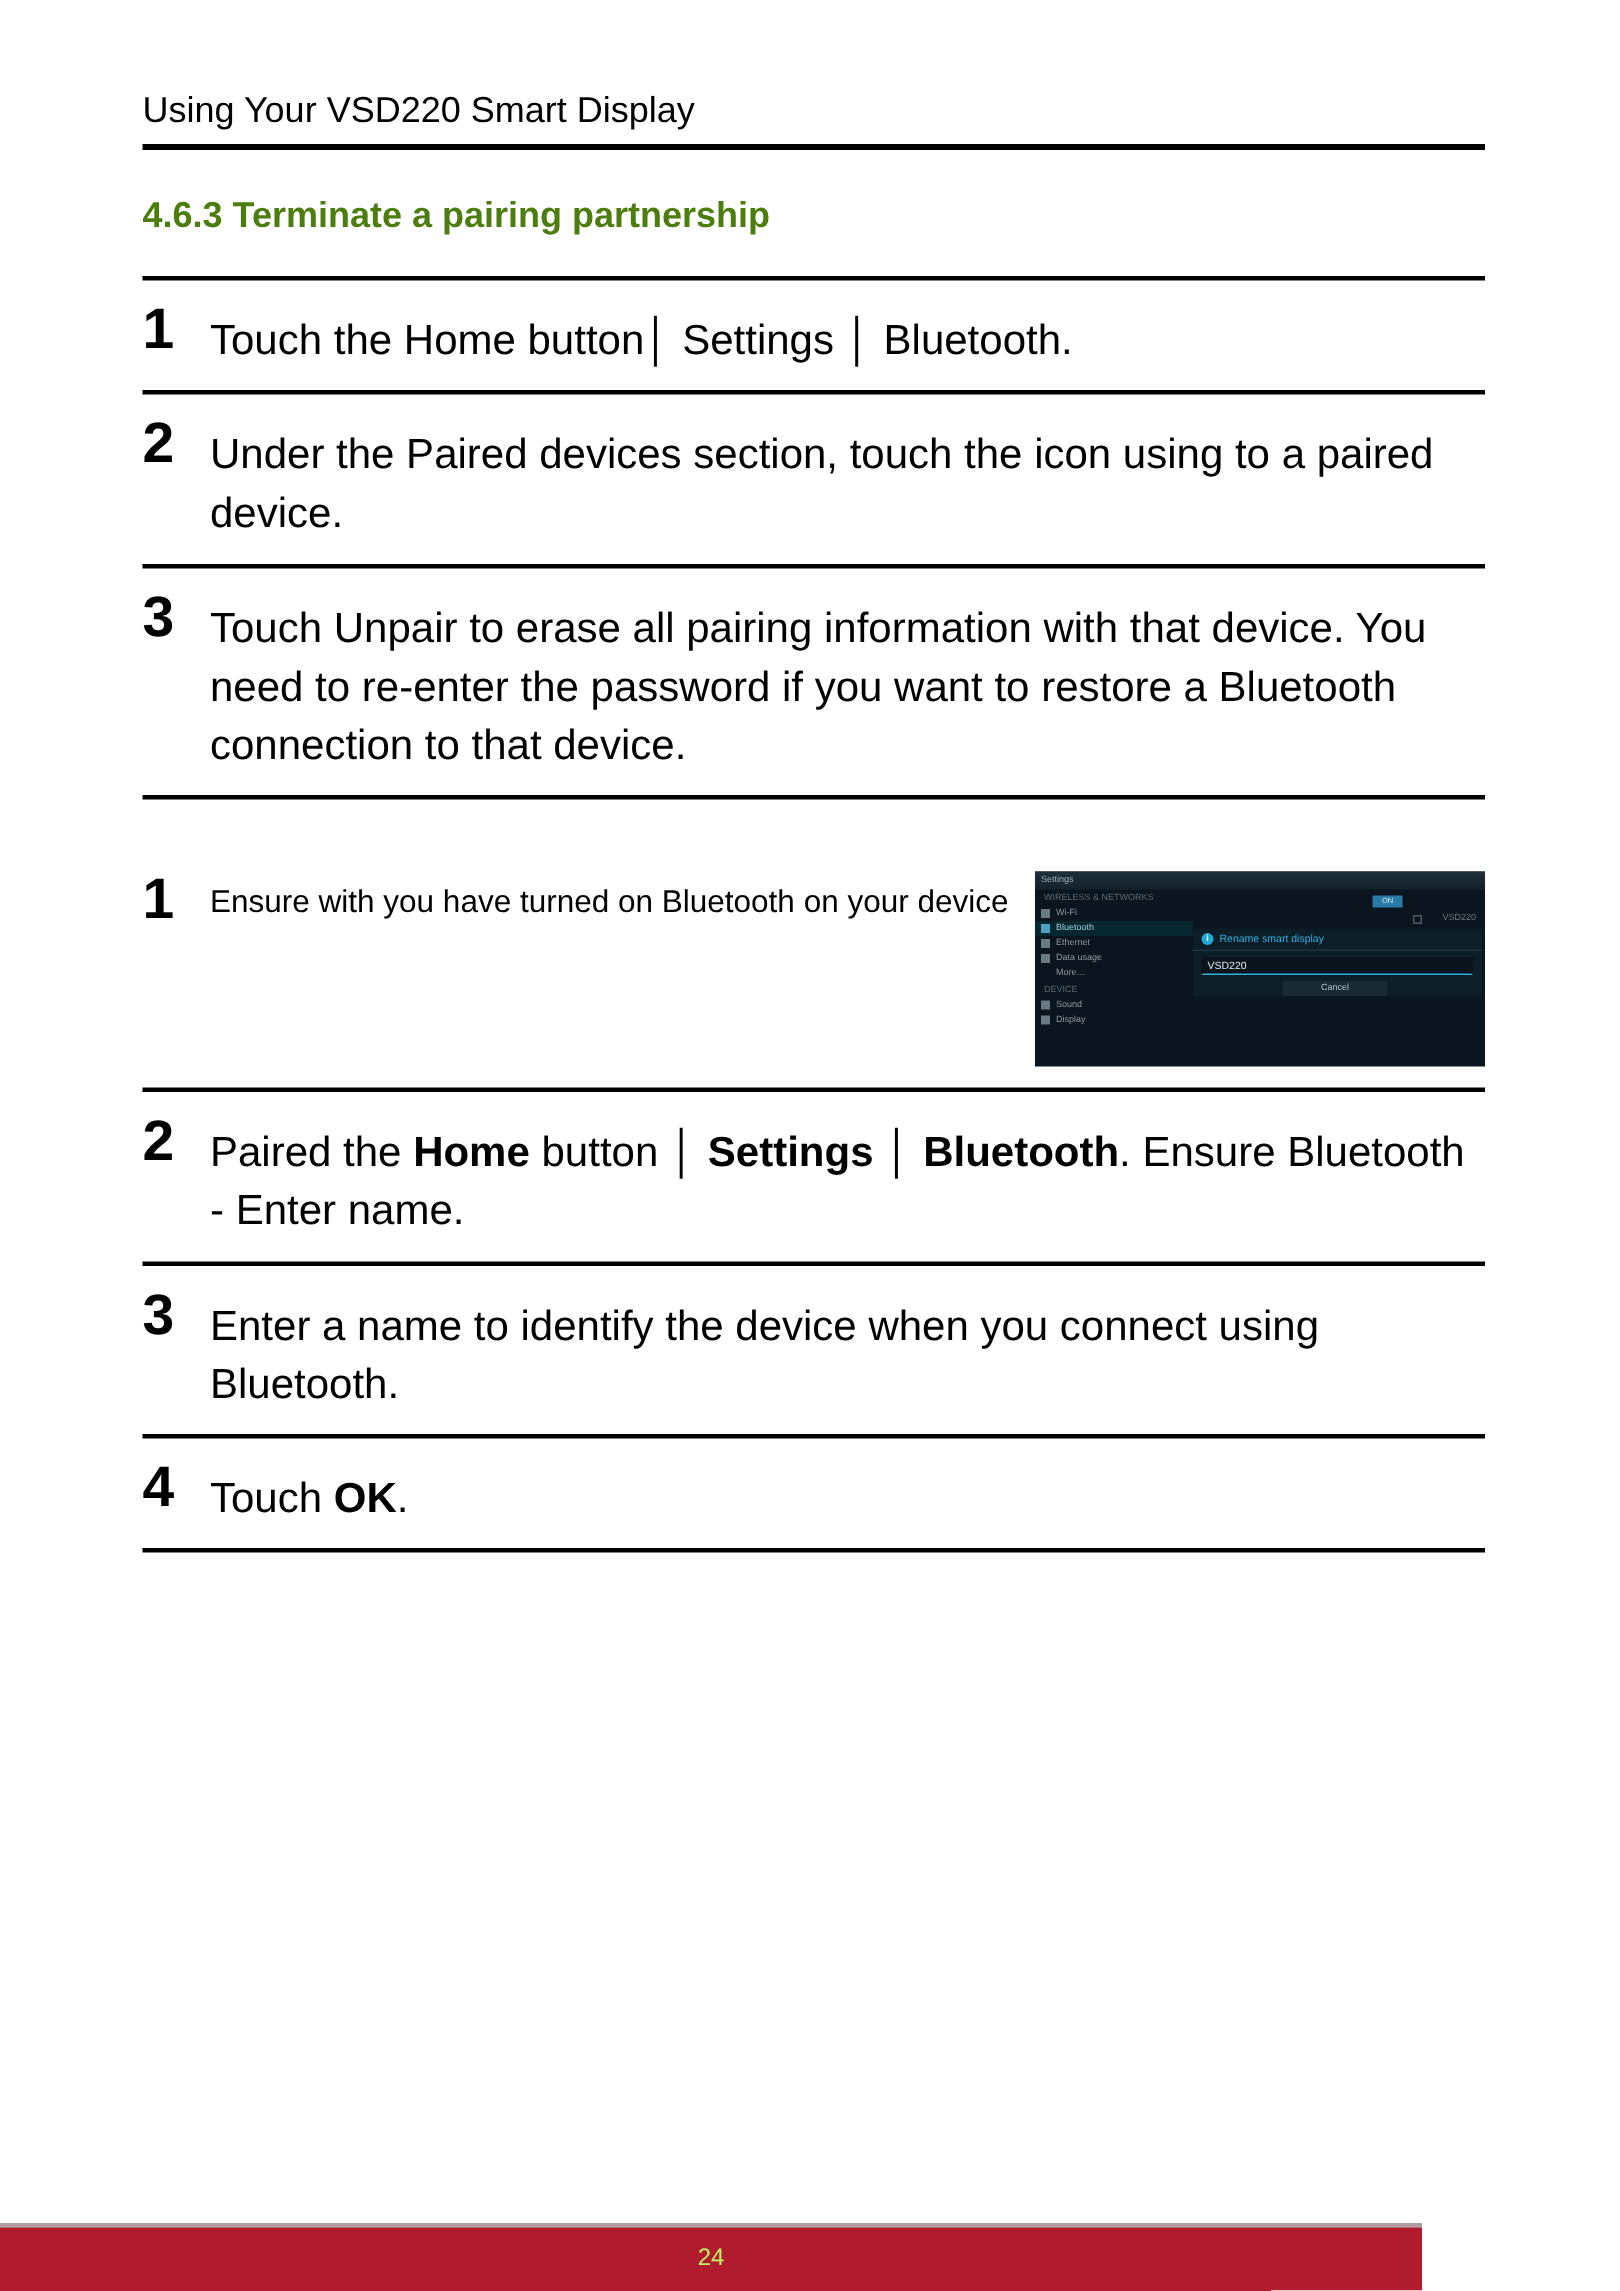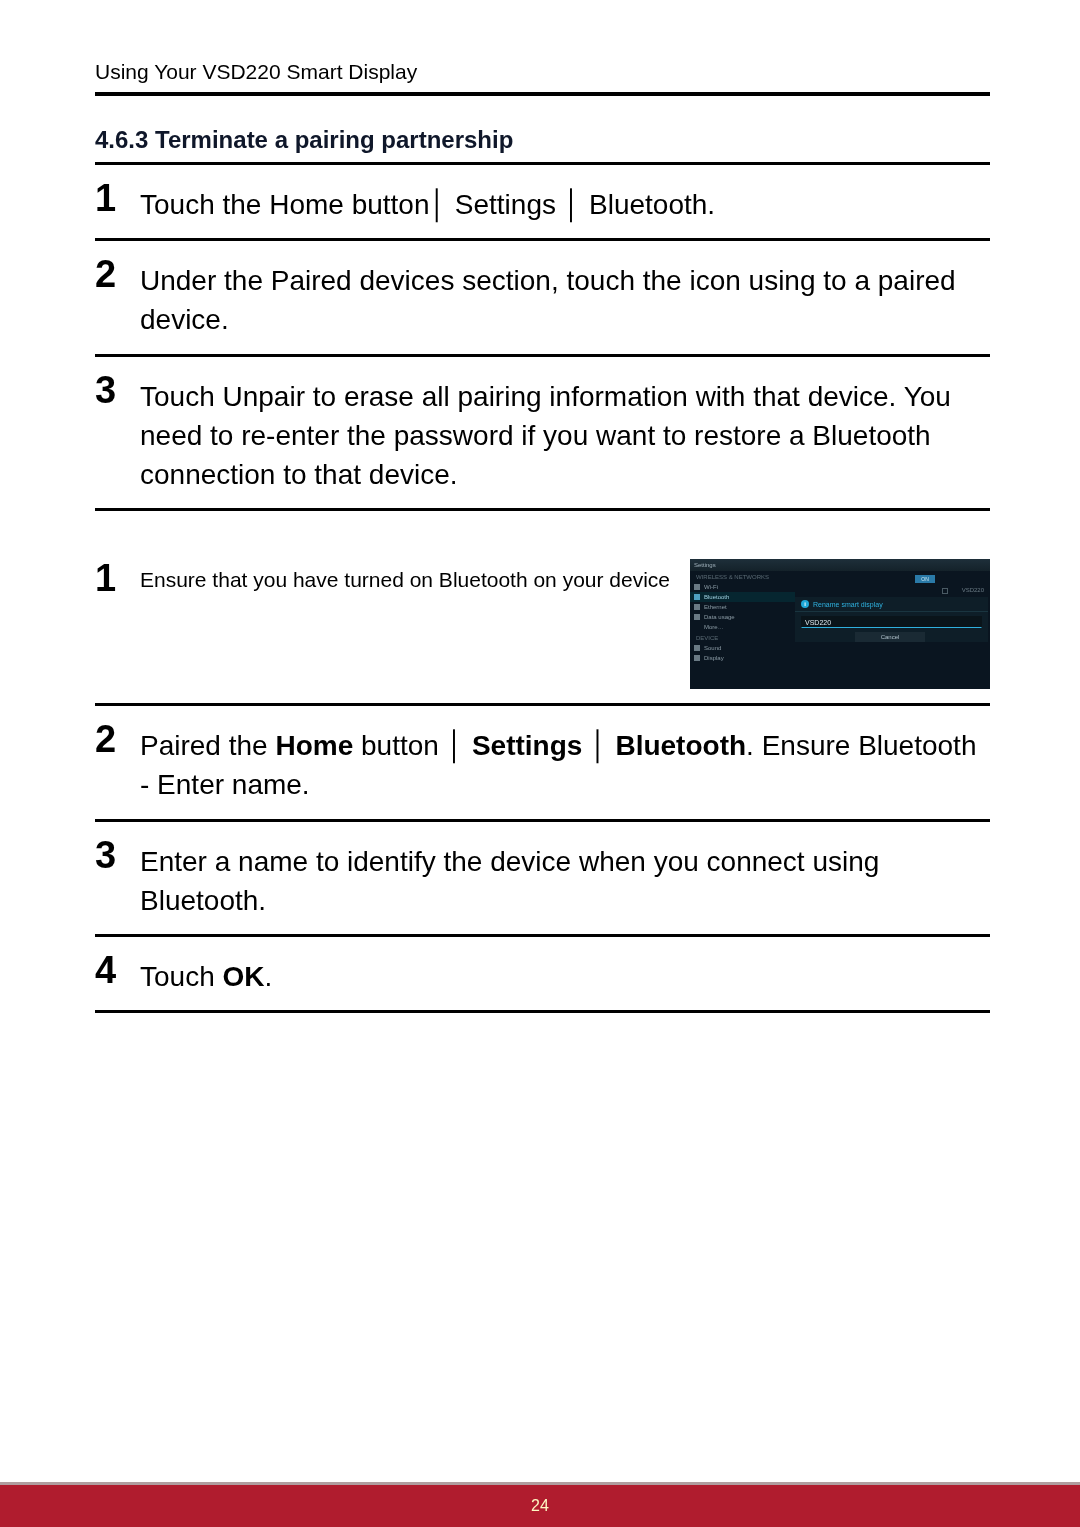--- a/index.html
+++ b/index.html
@@ -11,31 +11,31 @@
       width: 1080px;
       height: 1527px;
       background: #fff;
       font-family: Arial, Helvetica, sans-serif;
       position: relative;
     }
     .page {
       padding: 60px 90px 0 95px;
     }
     .running-header {
-      font-size: 21px;
+      font-size: 24px;
       color: #000;
       padding-bottom: 8px;
       border-bottom: 4px solid #000;
       margin-bottom: 30px;
     }
     .section-heading {
       font-size: 24px;
       font-weight: bold;
-      color: #0f172a;
-      padding-bottom: 8px;
+      color: #4d7c0f;
+      padding-bottom: 26px;
       border-bottom: 3px solid #000;
       margin-bottom: 0;
     }
     .step-row {
       display: flex;
       align-items: flex-start;
       border-bottom: 3px solid #000;
       padding: 14px 0 14px 0;
     }
     .step-num {
@@ -190,24 +190,24 @@
       background: #1a2a34;
       color: #afc0ca;
       font-size: 6px;
       text-align: center;
       line-height: 10px;
     }
     .footer {
       position: absolute;
       left: 0;
       bottom: 0;
-      width: 1080px;
+      width: 948px;
       height: 42px;
       background: #b01c2e;
-      color: #fef9c3;
+      color: #bef264;
       text-align: center;
       font-size: 16px;
       line-height: 42px;
     }
     .footer::before {
       content: "";
       position: absolute;
       left: 0;
       right: 0;
       top: -3px;
@@ -239,21 +239,21 @@
     <div class="step-body">Touch Unpair to erase all pairing information with that device. You need to re-enter the password if you want to restore a Bluetooth connection to that device.</div>
   </div>
 
   <div class="section-gap"></div>
 
 
   <div class="step-row">
     <div class="step-num">1</div>
     <div class="step-body-with-img">
       <div class="step-text">
-        <span>Ensure that you have turned on Bluetooth on your device</span><br>
+        <span>Ensure with you have turned on Bluetooth on your device</span><br>
       </div>
 
       <div class="screenshot">
         <div class="ss-titlebar">Settings</div>
         <div class="ss-left">
           <div class="ss-section-label">WIRELESS &amp; NETWORKS</div>
           <div class="ss-item"><span class="ic"></span><span>Wi-Fi</span></div>
           <div class="ss-item active"><span class="ic"></span><span>Bluetooth</span></div>
           <div class="ss-item"><span class="ic"></span><span>Ethernet</span></div>
           <div class="ss-item"><span class="ic"></span><span>Data usage</span></div>

